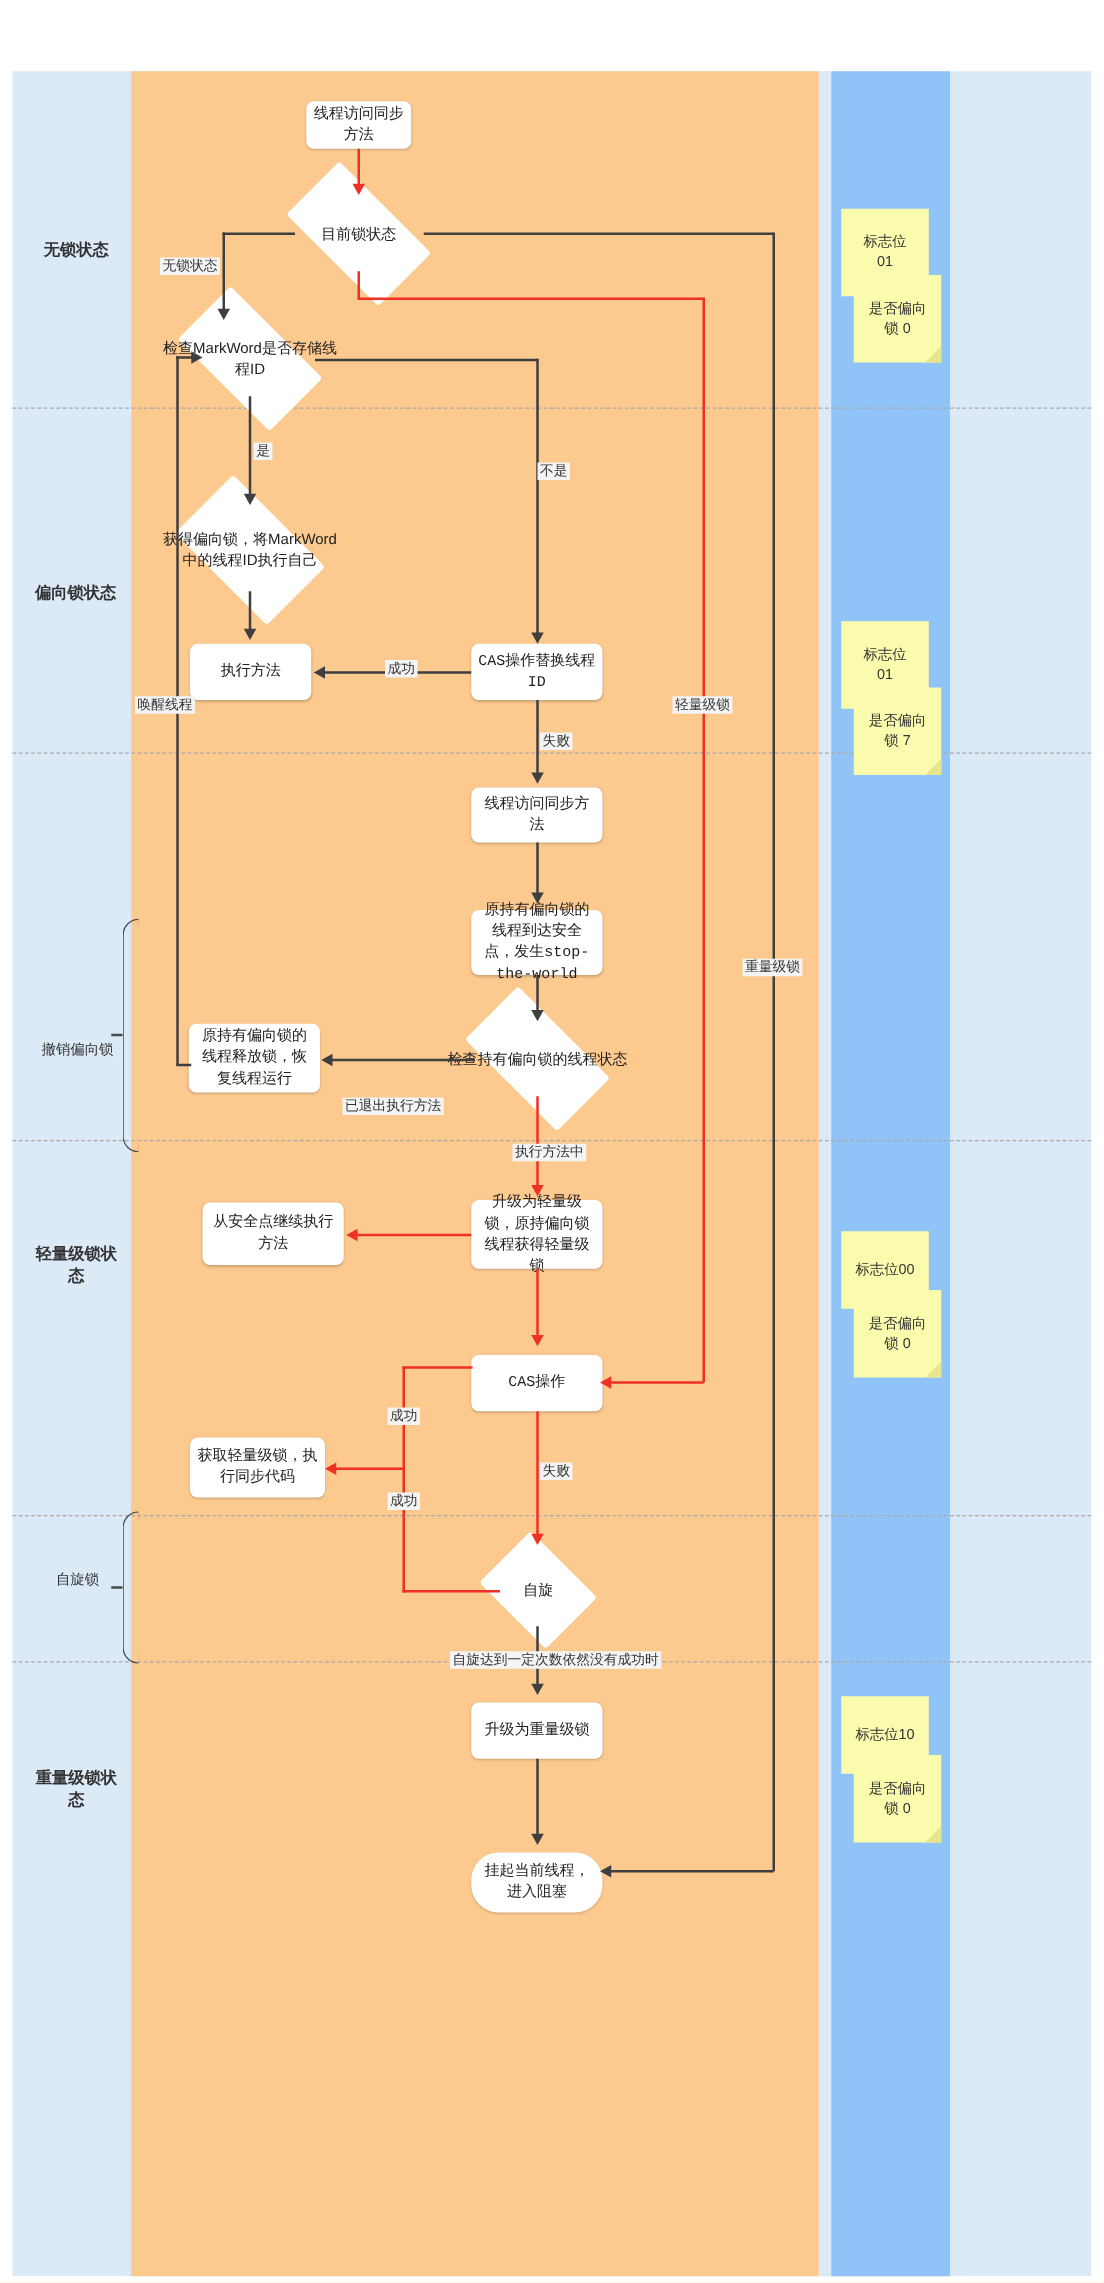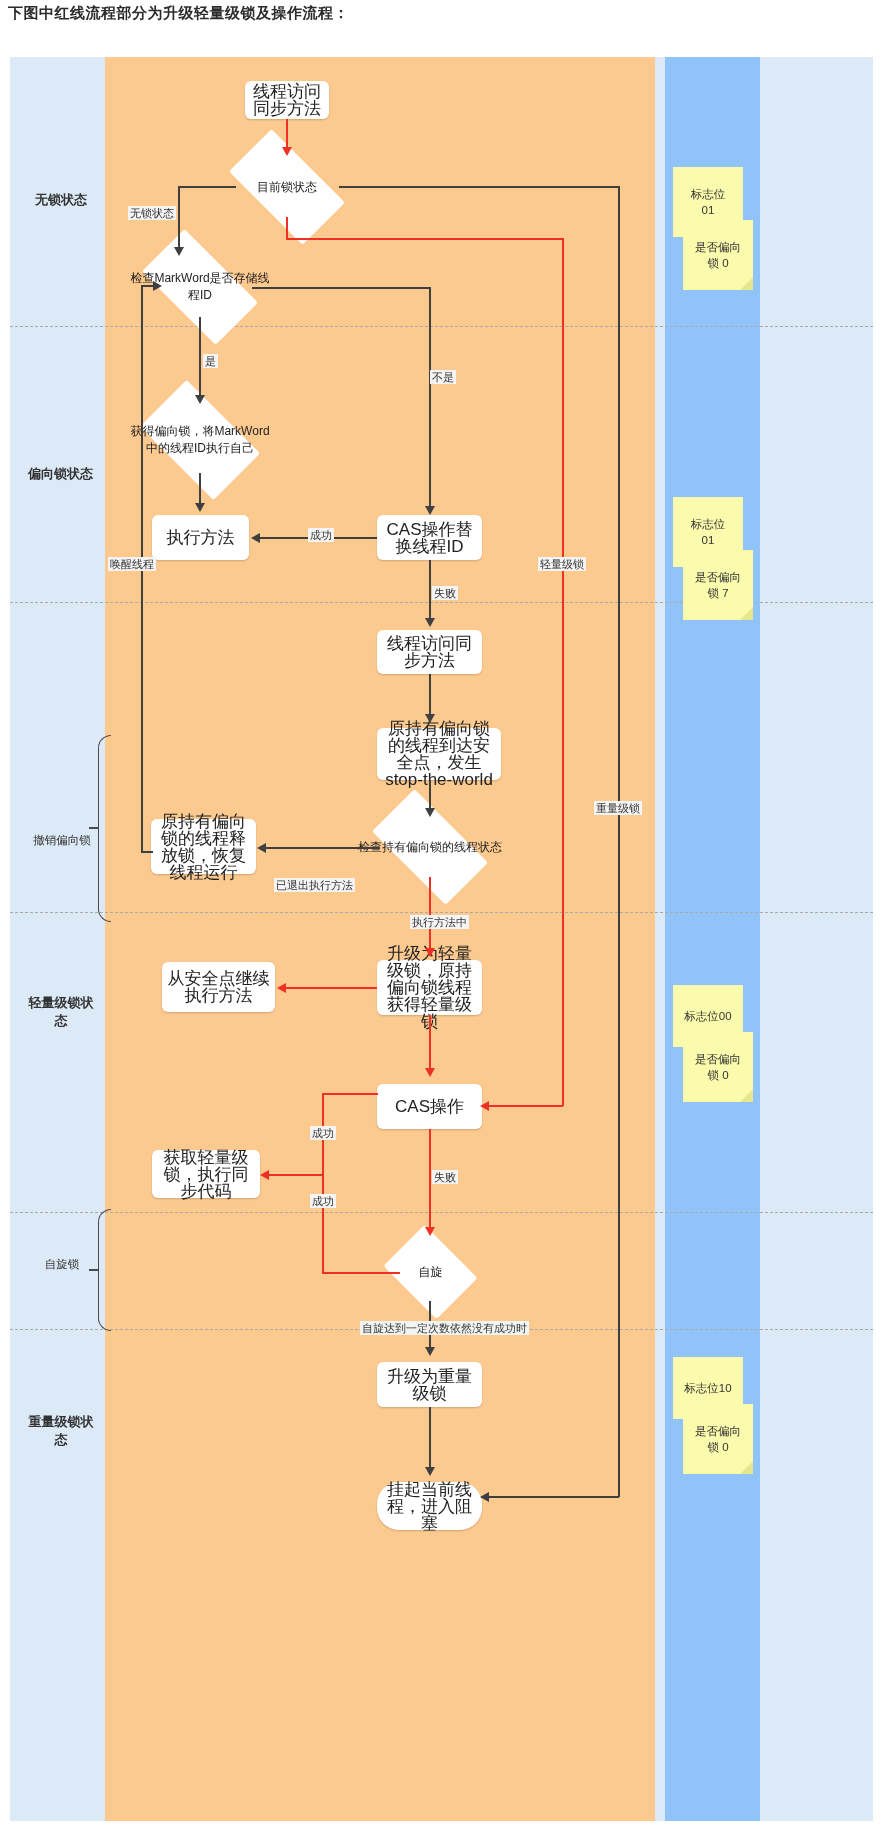--- a/index.html
+++ b/index.html
@@ -18,21 +18,21 @@
   .band{position:absolute;left:0px;width:863px;height:0;border-top:1px dashed #a9a9a9;}
 
   
   .lane-label{position:absolute;font-size:13px;font-weight:bold;color:#333;text-align:center;line-height:18px;}
   .lane-label.small{font-weight:normal;font-size:11.5px;}
 
   
   .node{position:absolute;background:#ffffff;border-radius:6px;
     box-shadow:0 1px 2px rgba(0,0,0,.18);
     display:flex;align-items:center;justify-content:center;text-align:center;
-    font-size:17px;line-height:17px;color:#222;padding:16px 5px;box-sizing:border-box;}
+    font-size:12px;line-height:17px;color:#222;padding:16px 5px;box-sizing:border-box;font-family:Liberation Mono, monospace;}
 
   .dia{position:absolute;}
   .dia .shape{position:absolute;left:0;top:0;width:100%;height:100%;
     background:#ffffff;transform:rotate(45deg);border-radius:3px;}
   .dia .txt{position:absolute;left:-22px;top:0;width:calc(100% + 44px);height:100%;
     display:flex;align-items:center;justify-content:center;text-align:center;
     font-size:12px;line-height:17px;color:#222;}
 
   
   .ln{position:absolute;background:#3f3f3f;}
@@ -60,21 +60,20 @@
   
   .brace{position:absolute;border:1.6px solid #4a4a4a;border-right:none;
     border-top-left-radius:14px;border-bottom-left-radius:14px;width:12px;}
   .brace-nub{position:absolute;width:9px;height:1.6px;background:#4a4a4a;}
 </style>
 </head>
 <body>
 
 <div id="page">
 
-  <div id="caption">下图中红线流程部分为升级轻量级锁及操作流程：</div>
 
   <div id="board">
     <div id="orange"></div>
     <div id="bluecol"></div>
 
     <div class="band" style="top:269px;"></div>
     <div class="band" style="top:545px;"></div>
     <div class="band" style="top:855px;"></div>
     <div class="band" style="top:1155px;"></div>
     <div class="band" style="top:1272px;"></div>
@@ -113,21 +112,21 @@
       <div class="shape"></div>
       <div class="txt">获得偏向锁，将MarkWord中的线程ID执行自己</div>
     </div>
 
     <div class="node" style="left:142px;top:458px;width:97px;height:45px;">执行方法</div>
 
     <div class="node" style="left:367px;top:458px;width:105px;height:45px;">CAS操作替换线程ID</div>
 
     <div class="node" style="left:367px;top:573px;width:105px;height:44px;">线程访问同步方法</div>
 
-    <div class="node" style="left:367px;top:671px;width:124px;height:52px;">原持有偏向锁的线程到达安全点，发生stop-the-world</div>
+    <div class="node" style="left:367px;top:671px;width:105px;height:52px;">原持有偏向锁的线程到达安全点，发生stop-the-world</div>
 
     <div class="dia" style="left:368px;top:760px;width:104px;height:60px;">
       <div class="shape"></div>
       <div class="txt">检查持有偏向锁的线程状态</div>
     </div>
 
     <div class="node" style="left:141px;top:762px;width:105px;height:55px;">原持有偏向锁的线程释放锁，恢复线程运行</div>
 
     <div class="node" style="left:367px;top:903px;width:105px;height:55px;">升级为轻量级锁，原持偏向锁线程获得轻量级锁</div>
 
@@ -151,21 +150,21 @@
 
     <div class="ln h" style="left:168px;top:129px;width:58px;"></div>
     <div class="ln v" style="left:168px;top:129px;height:63px;"></div>
     <div class="arw dn" style="left:164px;top:190px;"></div>
     <div class="elbl" style="left:118px;top:149px;">无锁状态</div>
 
     <div class="ln h" style="left:329px;top:129px;width:280px;"></div>
     <div class="ln v" style="left:608px;top:129px;height:1311px;"></div>
     <div class="ln h" style="left:478px;top:1439px;width:131px;"></div>
     <div class="arw lf" style="left:470px;top:1435px;"></div>
-    <div class="elbl" style="left:584px;top:744px;">重量级锁</div>
+    <div class="elbl" style="left:584px;top:710px;">重量级锁</div>
 
     <div class="ln v red" style="left:276px;top:160px;height:22px;"></div>
     <div class="ln h red" style="left:276px;top:181px;width:277px;"></div>
     <div class="ln v red" style="left:552px;top:181px;height:868px;"></div>
     <div class="ln h red" style="left:478px;top:1048px;width:75px;"></div>
     <div class="arw lf red" style="left:470px;top:1044px;"></div>
     <div class="elbl" style="left:528px;top:500px;">轻量级锁</div>
 
     <div class="ln h" style="left:242px;top:230px;width:178px;"></div>
     <div class="ln v" style="left:419px;top:230px;height:220px;"></div>

